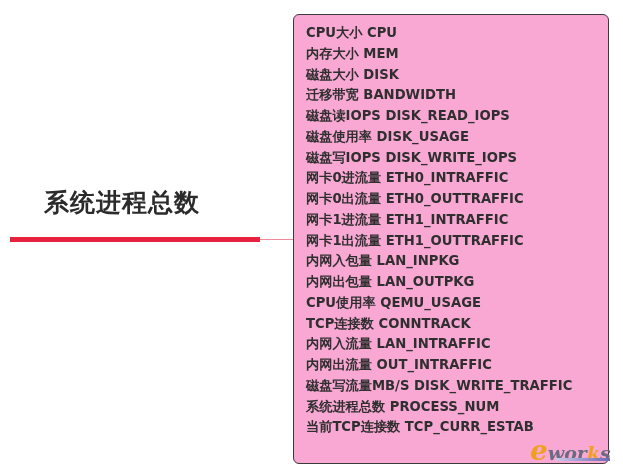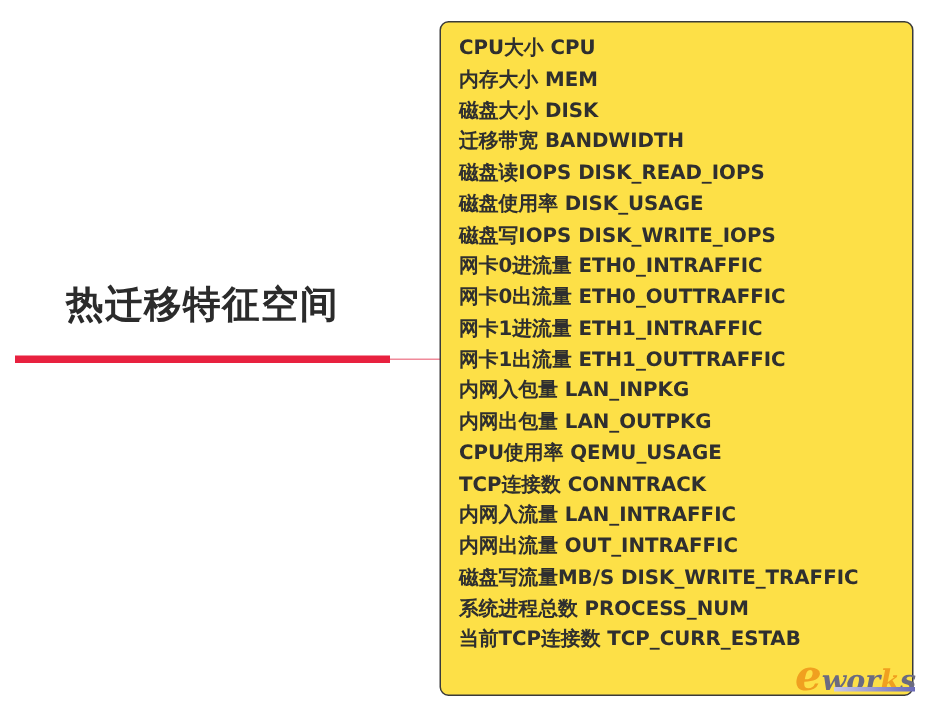--- a/index.html
+++ b/index.html
@@ -3,34 +3,34 @@
   <meta charset="utf-8">
   <style>
     html, body { margin: 0; padding: 0; background: #ffffff; }
     body { width: 623px; height: 473px; position: relative; overflow: hidden;
            font-family: "DejaVu Sans", "Liberation Sans", sans-serif; }
     .root-title { position: absolute; left: 44px; top: 186px; font-size: 25px; font-weight: bold;
                   color: #2b2b2b; letter-spacing: 1px; white-space: nowrap; }
     .root-line { position: absolute; left: 10px; top: 237px; width: 250px; height: 5px; background: #e8213f; }
     .connector { position: absolute; left: 260px; top: 239px; width: 34px; height: 1px; background: #f08a9a; }
     .leaf-box { position: absolute; left: 293px; top: 14px; width: 316px; height: 450px;
-                border: 1.5px solid #3a3a3a; border-radius: 6px; box-sizing: border-box; background: #fde047; }
+                border: 1.5px solid #3a3a3a; border-radius: 6px; box-sizing: border-box; background: #f9a8d4; }
     .leaf-list { list-style: none; margin: 0; padding: 0; position: absolute; left: 12px; top: 8px; }
     .leaf-item { font-size: 13.2px; font-weight: bold; color: #2f2f2f; line-height: 20.75px; white-space: nowrap; }
     .watermark { position: absolute; left: 530px; top: 434px; font-family: "DejaVu Serif", "Liberation Serif", serif;
                  font-style: italic; font-weight: bold; font-size: 19px; color: #6b6b80; white-space: nowrap; text-align: right; }
     .watermark .e { color: #f0a020; font-size: 28px; }
     .watermark .k { color: #f0a020; }
     .watermark-bar { position: absolute; left: 556px; top: 458px; width: 54px; height: 3px;
                      background: linear-gradient(90deg, #c8c8e8, #6a6ab8); }
   </style>
 </head>
 <body>
 
-<div class="root-title">热迁移特征空间</div>
+<div class="root-title">系统进程总数</div>
 <div class="root-line"></div>
 <div class="connector"></div>
 
 <div class="leaf-box">
   <ul class="leaf-list">
     <li class="leaf-item">CPU大小 CPU</li>
     <li class="leaf-item">内存大小 MEM</li>
     <li class="leaf-item">磁盘大小 DISK</li>
     <li class="leaf-item">迁移带宽 BANDWIDTH</li>
     <li class="leaf-item">磁盘读IOPS DISK_READ_IOPS</li>

